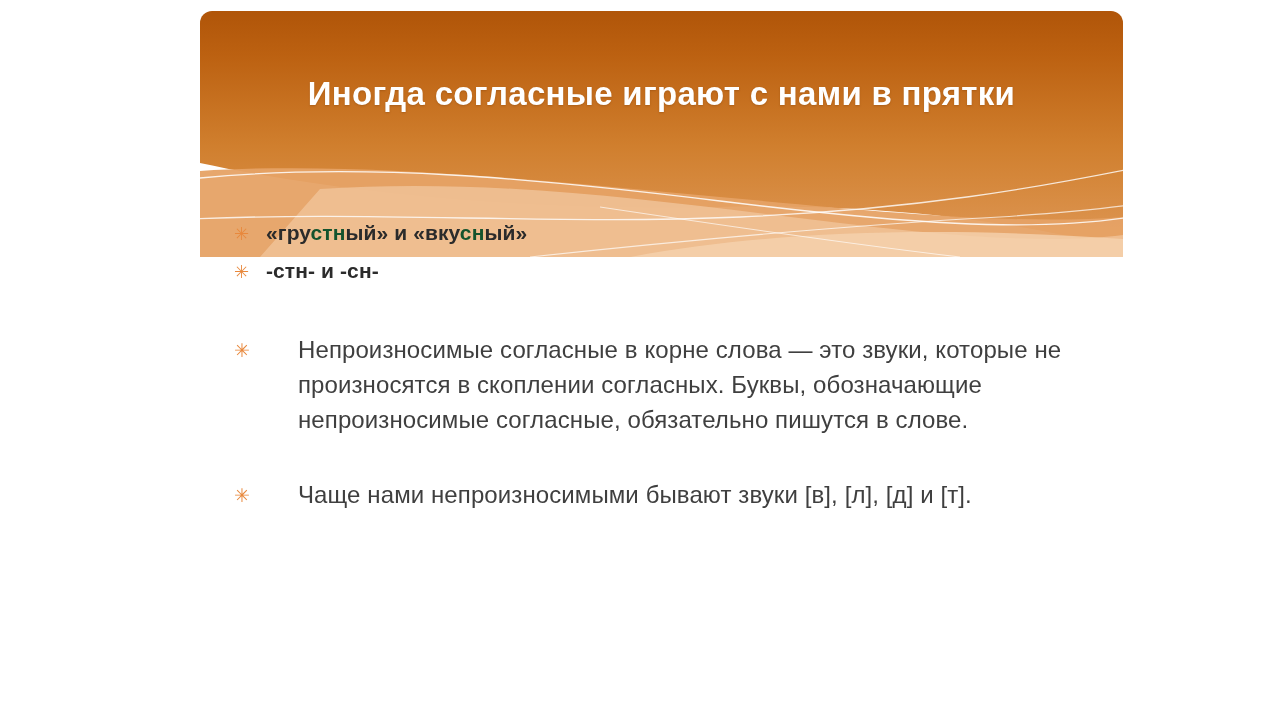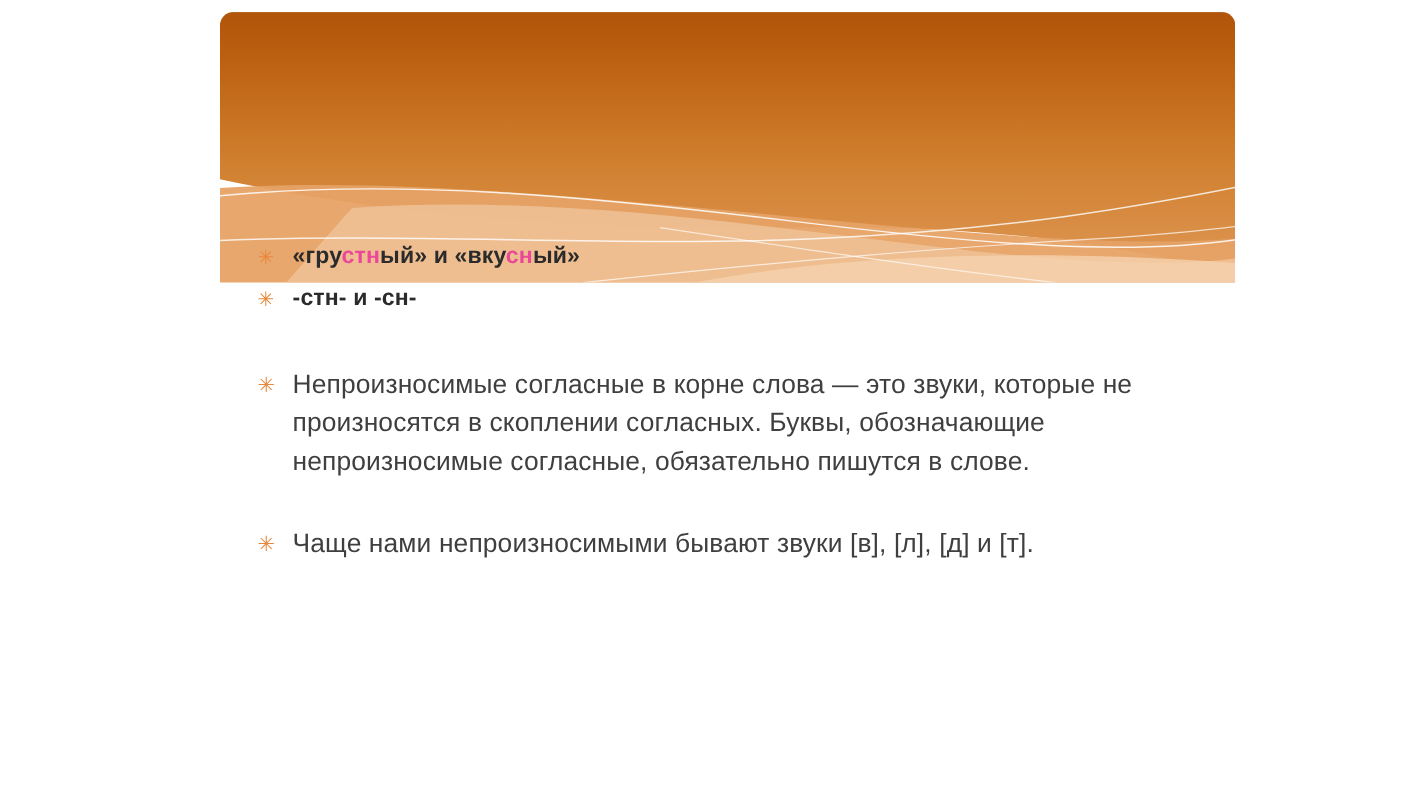--- a/index.html
+++ b/index.html
@@ -92,26 +92,27 @@
 
   
   .lvl-para { margin-bottom: 6px; }
   .lvl-para .bullet-mark { padding-top: 9px; font-size: 19px; }
   .lvl-para .bullet-text {
     font-size: 24px;
     font-weight: normal;
     line-height: 35px;
     color: #3f3f3f;
     letter-spacing: 0.1px;
+    margin-left: 32px;
   }
 
   .gap-lg { height: 38px; }
   .gap-md { height: 34px; }
 
-  .hl-red { color: #ec4899; }
+  .hl-red { color: #14532d; }
 </style>
 </head>
 <body>
 
 <div class="slide">
 
   <div class="banner">
     <svg width="923" height="246" viewBox="0 0 923 246">
       <defs>
         <linearGradient id="bannerGrad" x1="0" y1="0" x2="0" y2="1">
@@ -143,20 +144,23 @@
 
         <path d="M-10,168 C160,150 340,168 520,190 C700,212 830,222 930,206" fill="none" stroke="#ffffff" stroke-width="1.3" opacity="0.85"></path>
         <path d="M-10,208 C170,200 360,214 540,206 C720,198 840,176 930,158" fill="none" stroke="#ffffff" stroke-width="1.3" opacity="0.8"></path>
         <path d="M330,246 C460,232 620,216 800,206 C860,202 900,198 930,194" fill="none" stroke="#ffffff" stroke-width="1.1" opacity="0.7"></path>
         <path d="M400,196 C520,214 640,232 760,246" fill="none" stroke="#ffffff" stroke-width="1.1" opacity="0.65"></path>
 
         <path d="M0,206 C150,224 330,240 520,240 C700,240 830,234 923,240 L923,246 L0,246 Z" fill="#ffffff" opacity="0"></path>
       </g>
     </svg>
 
+    <div class="banner-title">
+      <span>Иногда согласные играют с нами в прятки</span>
+    </div>
   </div>
 
   <div class="body-area">
 
     <div class="bullet-row lvl-bold">
       <div class="bullet-mark">✳</div>
       <div class="bullet-text">
         <span>«гру</span><span class="hl-red">стн</span><span>ый» и «вку</span><span class="hl-red">сн</span><span>ый»</span>
       </div>
     </div>

